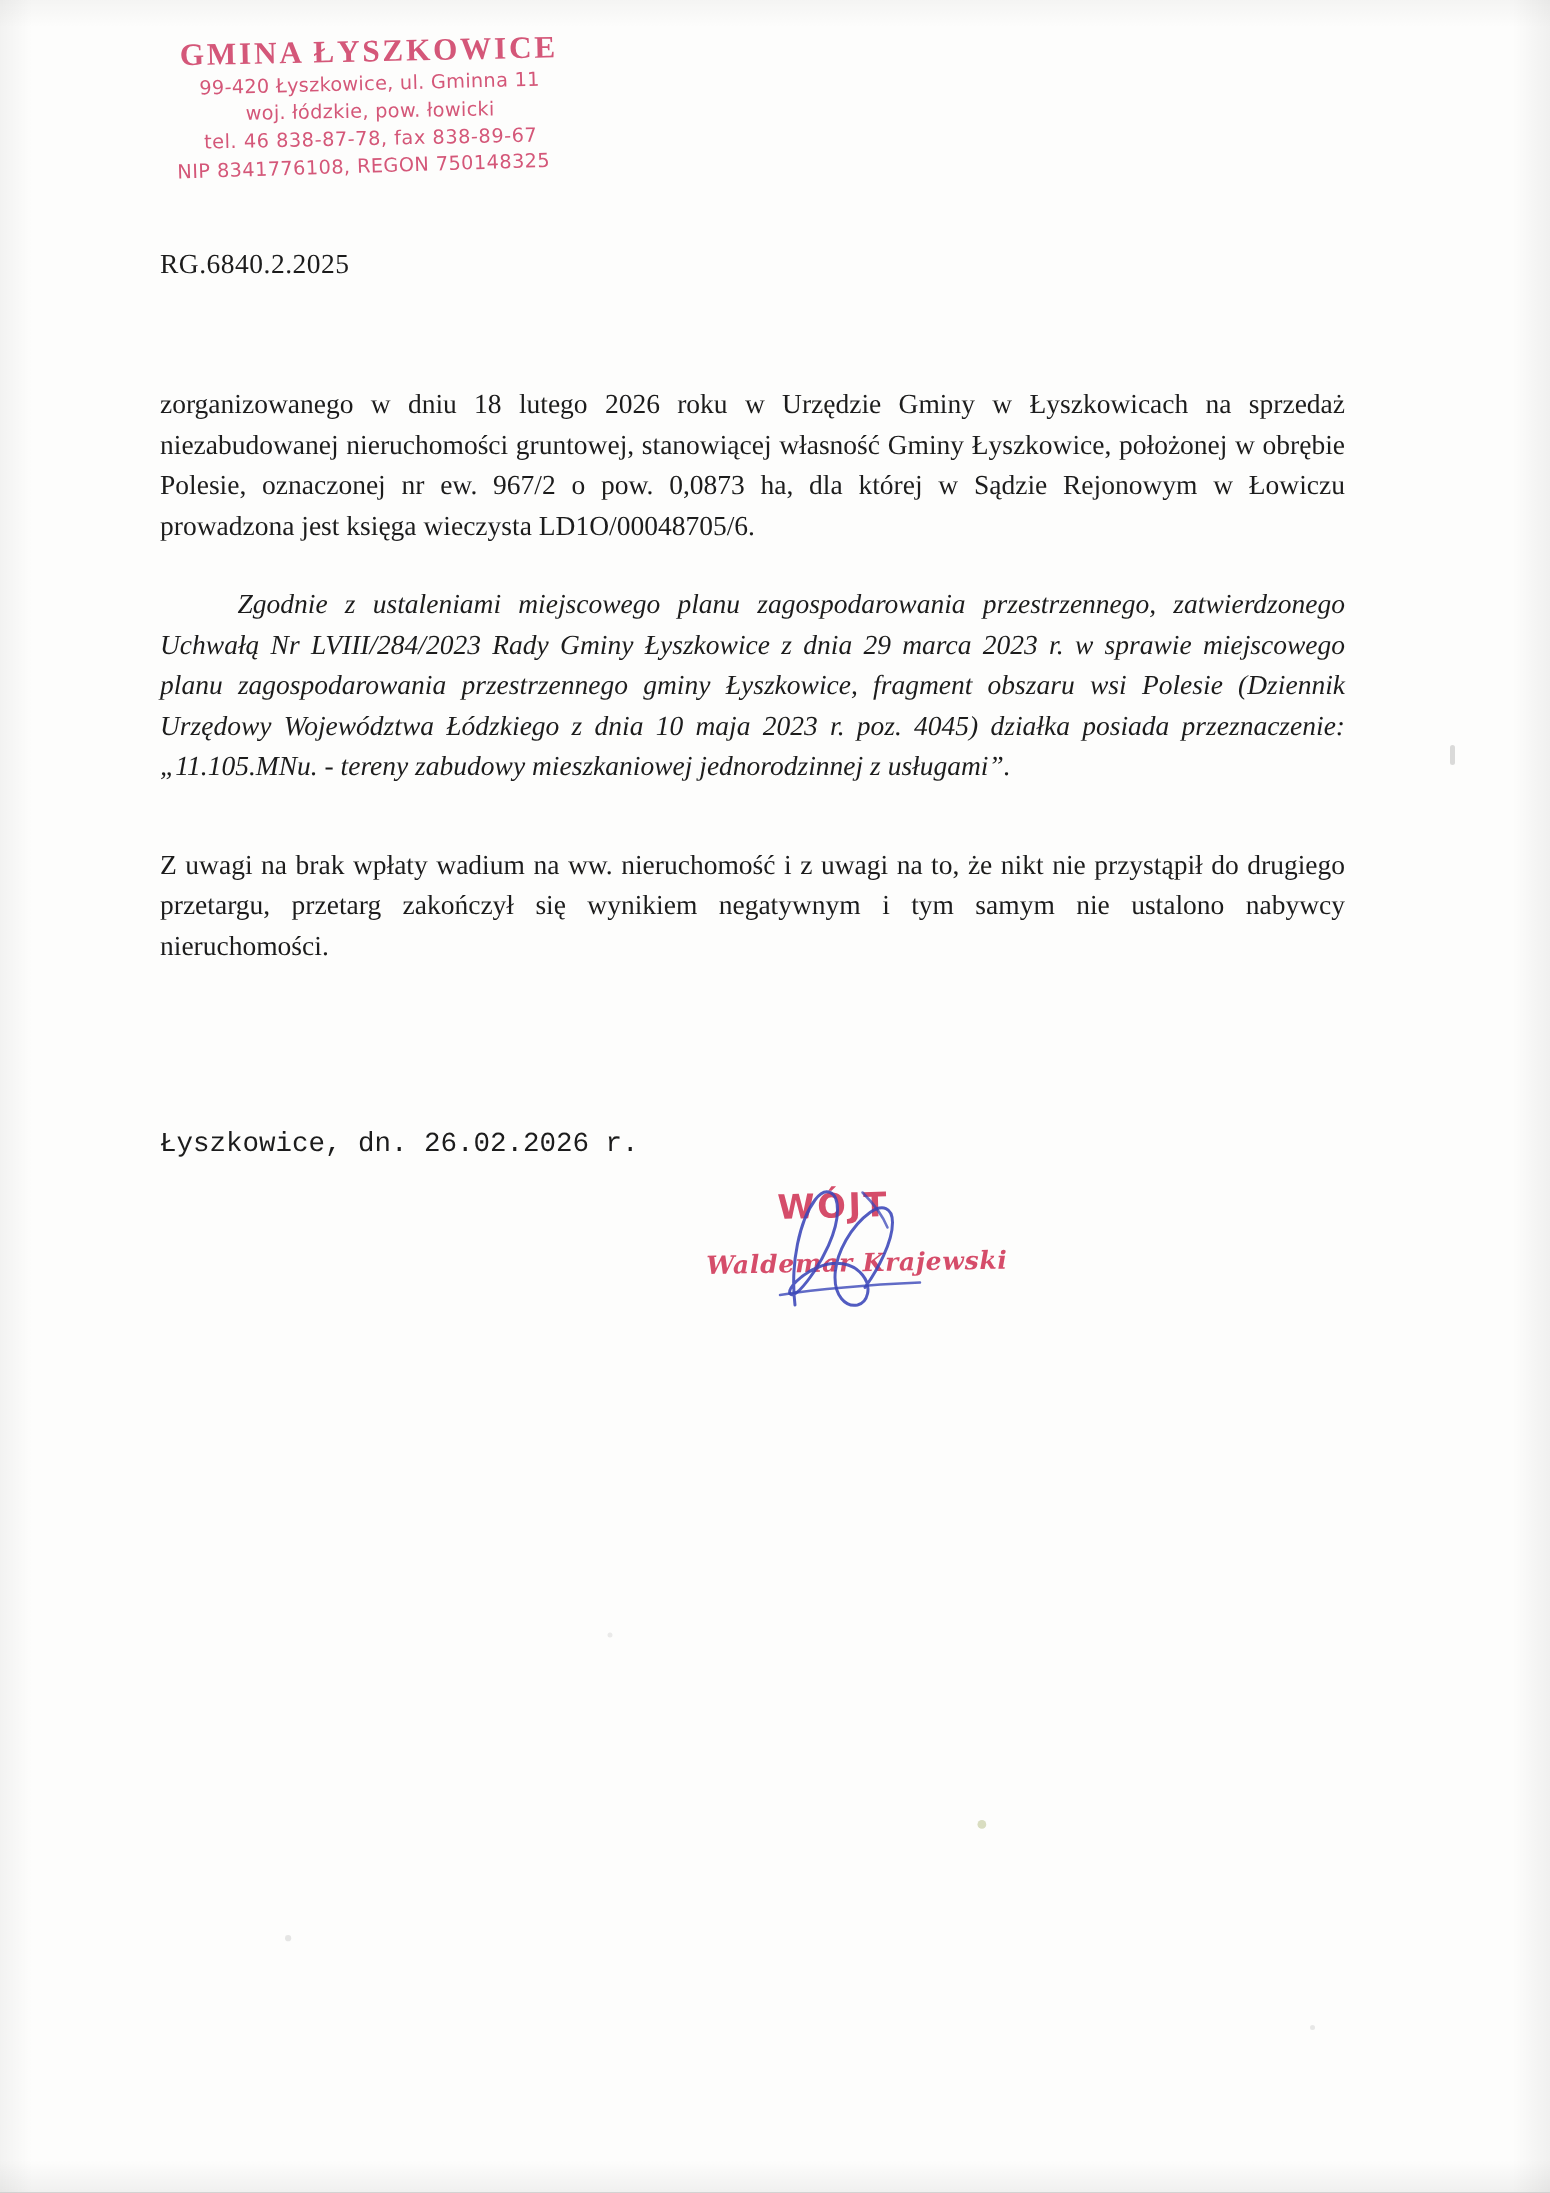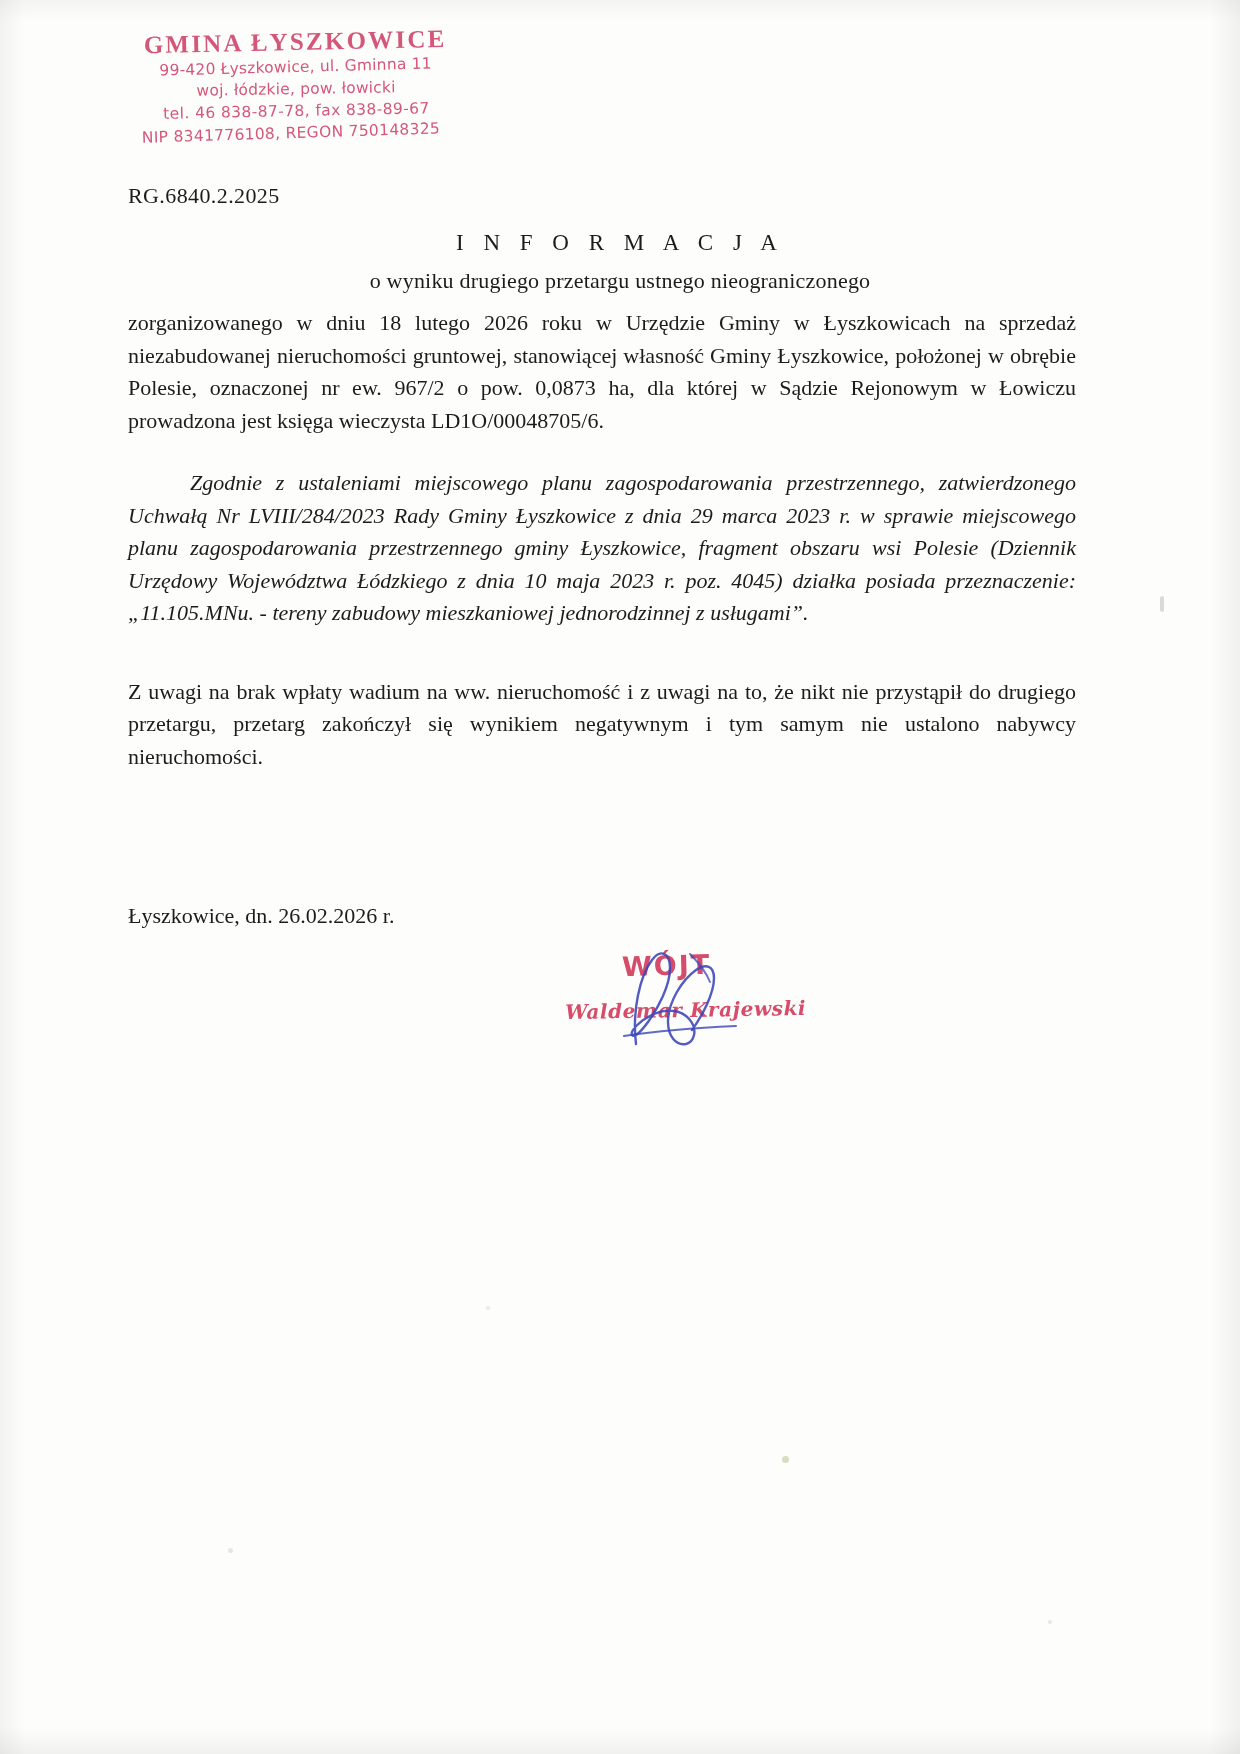--- a/index.html
+++ b/index.html
@@ -61,21 +61,21 @@
   }
   .stamp-line.l2 { transform: rotate(-0.3deg); }
   .stamp-line.l3 { transform: rotate(0.2deg); }
   .stamp-line.l4 { letter-spacing: 0.4px; }
   .stamp-line.l5 { letter-spacing: 0.3px; transform: translateX(-6px) rotate(-0.6deg); }
 
   
   .refno {
     position: absolute;
     left: 128px;
-    top: 183px;
+    top: 198px;
     font-size: 22px;
     letter-spacing: 0.4px;
     text-align: center;
   }
   .title-block {
     position: absolute;
     left: 0;
     top: 230px;
     width: 1240px;
     text-align: center;
@@ -101,20 +101,21 @@
   .p { margin: 0 0 22px 0; }
   .p.just { text-align: justify; }
   .p.indent { text-indent: 62px; font-style: italic; }
   .gap-lg { height: 8px; }
 
   .closing {
     position: absolute;
     left: 128px;
     top: 903px;
     font-size: 22px;
+    font-family: Liberation Mono, monospace;
   }
 
   
   .sig {
     position: absolute;
     left: 600px;
     top: 950px;
     width: 300px;
     height: 120px;
   }
@@ -160,24 +161,20 @@
   <div class="stamp">
     <div class="stamp-title">GMINA ŁYSZKOWICE</div>
     <div class="stamp-line l2">99-420 Łyszkowice, ul. Gminna 11</div>
     <div class="stamp-line l3">woj. łódzkie, pow. łowicki</div>
     <div class="stamp-line l4">tel. 46 838-87-78, fax 838-89-67</div>
     <div class="stamp-line l5">NIP 8341776108, REGON 750148325</div>
   </div>
 
   <div class="refno">RG.6840.2.2025</div>
 
-  <div class="title-block">
-    <div class="doc-title">I N F O R M A C J A</div>
-    <div class="doc-subtitle">o wyniku drugiego przetargu ustnego nieograniczonego</div>
-  </div>
 
   <div class="body">
     <p class="p just">zorganizowanego w dniu 18 lutego 2026 roku w Urzędzie Gminy w Łyszkowicach na sprzedaż niezabudowanej nieruchomości gruntowej, stanowiącej własność Gminy Łyszkowice, położonej w obrębie Polesie, oznaczonej nr ew. 967/2 o pow. 0,0873 ha, dla której w Sądzie Rejonowym w Łowiczu prowadzona jest księga wieczysta LD1O/00048705/6.</p>
     <div class="gap-lg"></div>
     <p class="p just indent">Zgodnie z ustaleniami miejscowego planu zagospodarowania przestrzennego, zatwierdzonego Uchwałą Nr LVIII/284/2023 Rady Gminy Łyszkowice z dnia 29 marca 2023 r. w sprawie miejscowego planu zagospodarowania przestrzennego gminy Łyszkowice, fragment obszaru wsi Polesie (Dziennik Urzędowy Województwa Łódzkiego z dnia 10 maja 2023 r. poz. 4045) działka posiada przeznaczenie: „11.105.MNu. - tereny zabudowy mieszkaniowej jednorodzinnej z usługami”.</p>
     <div class="gap-lg"></div>
     <div class="gap-lg"></div>
     <div class="gap-lg"></div>
     <p class="p just">Z uwagi na brak wpłaty wadium na ww. nieruchomość i z uwagi na to, że nikt nie przystąpił do drugiego przetargu, przetarg zakończył się wynikiem negatywnym i tym samym nie ustalono nabywcy nieruchomości.</p>
   </div>

